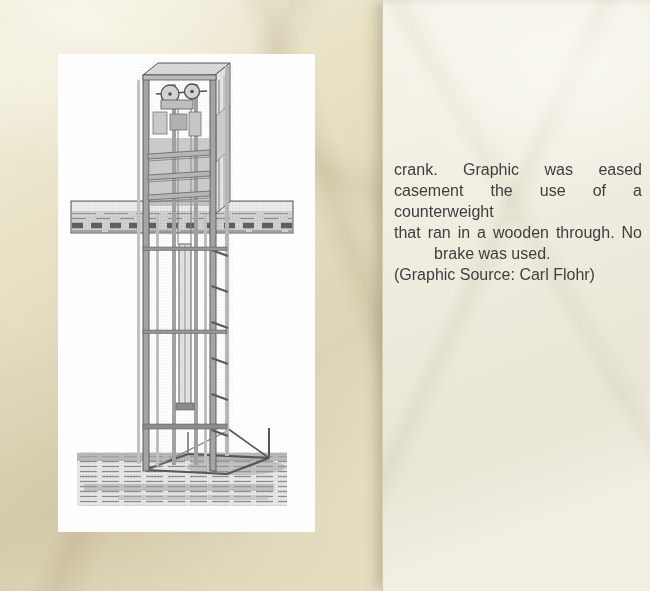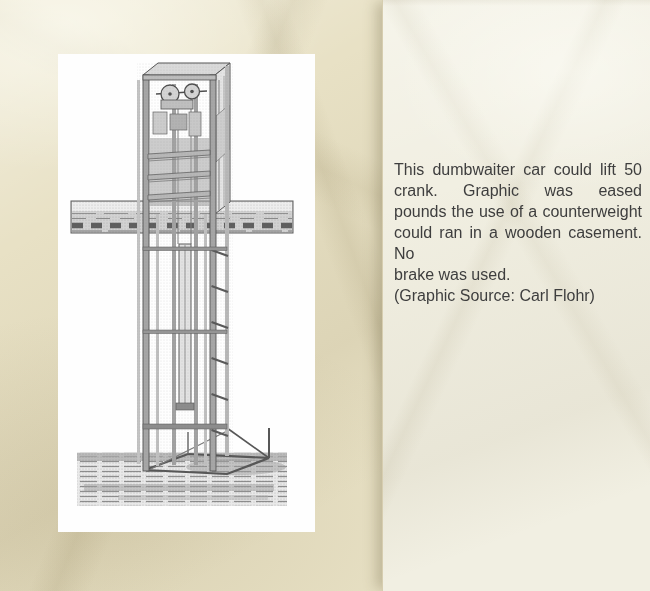--- a/index.html
+++ b/index.html
@@ -27,40 +27,39 @@
       linear-gradient(180deg, rgba(120,105,60,0.12) 0px, rgba(0,0,0,0) 6px);
     border-left:1px solid #d6cdaf;
     box-shadow:-8px 0 12px -2px rgba(95,82,45,0.28);
   }
   
   .caption{
     position:absolute;left:11px;top:159px;width:248px;
     font-size:16px;line-height:21px;color:#3e3e3e;
   }
   .caption .line{text-align:justify;text-align-last:justify;}
-  .caption .line.no-stretch{text-align:left;text-align-last:left;}
+  .caption .line.no-stretch{text-align:left;text-align-last:left;margin-left:40px;}
   .caption .src{text-align:left;}
   
   .figure-frame{
     position:absolute;left:58px;top:54px;width:257px;height:478px;
     background:#fefefe;
   }
   .figure-frame svg{display:block;}
 </style>
 </head>
 <body>
 
 <div class="screen">
 
   <div class="panel">
     <div class="caption">
-      <div class="line">This dumbwaiter car could lift 50</div>
       <div class="line">crank. Graphic was eased</div>
-      <div class="line">pounds the use of a counterweight</div>
-      <div class="line">could ran in a wooden casement. No</div>
+      <div class="line">casement the use of a counterweight</div>
+      <div class="line">that ran in a wooden through. No</div>
       <div class="line no-stretch">brake was used.</div>
       <div class="src">(Graphic Source: Carl Flohr)</div>
     </div>
   </div>
 
   <div class="figure-frame">
     <svg width="257" height="478" viewBox="0 0 257 478">
       <defs>
         <pattern id="dots" width="3" height="3" patternUnits="userSpaceOnUse">
           <circle cx="1" cy="1" r="0.55" fill="#6f6f6f"></circle>

